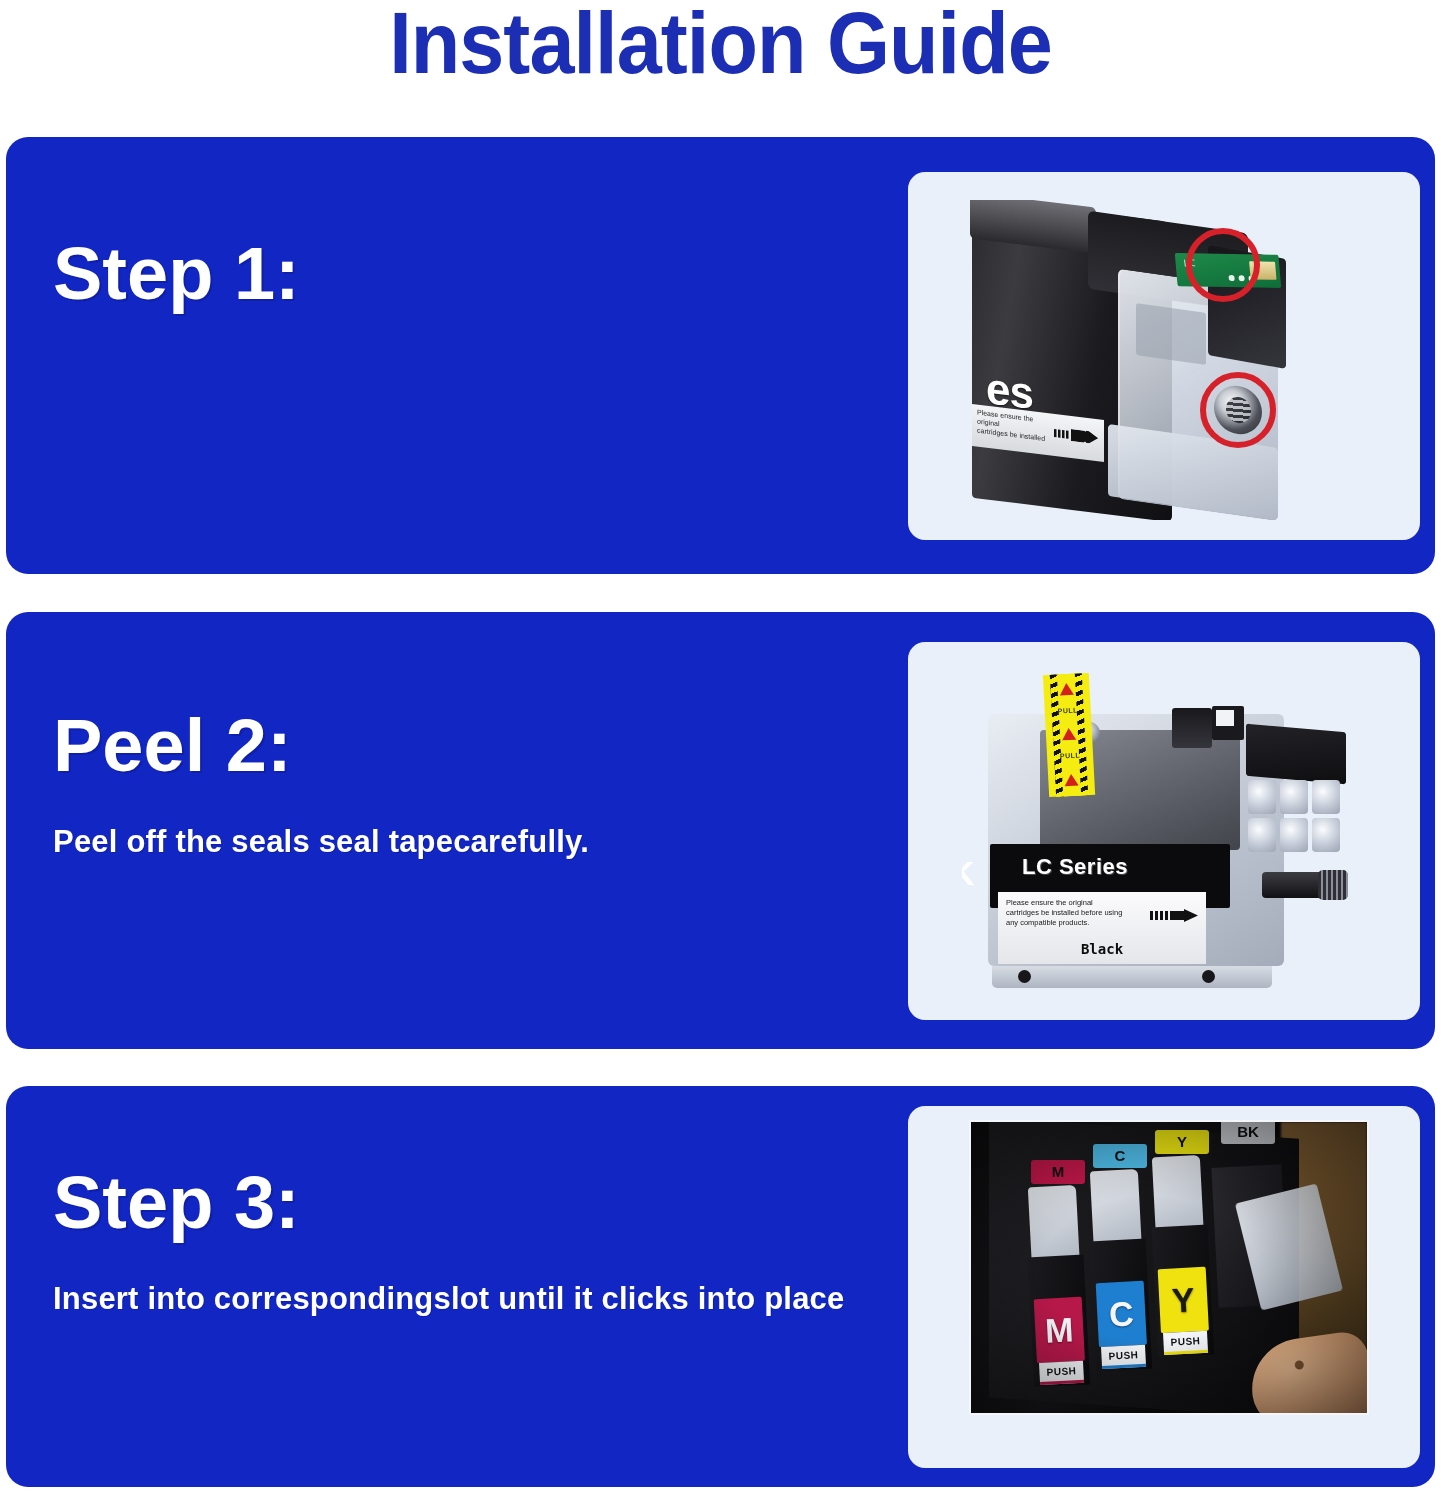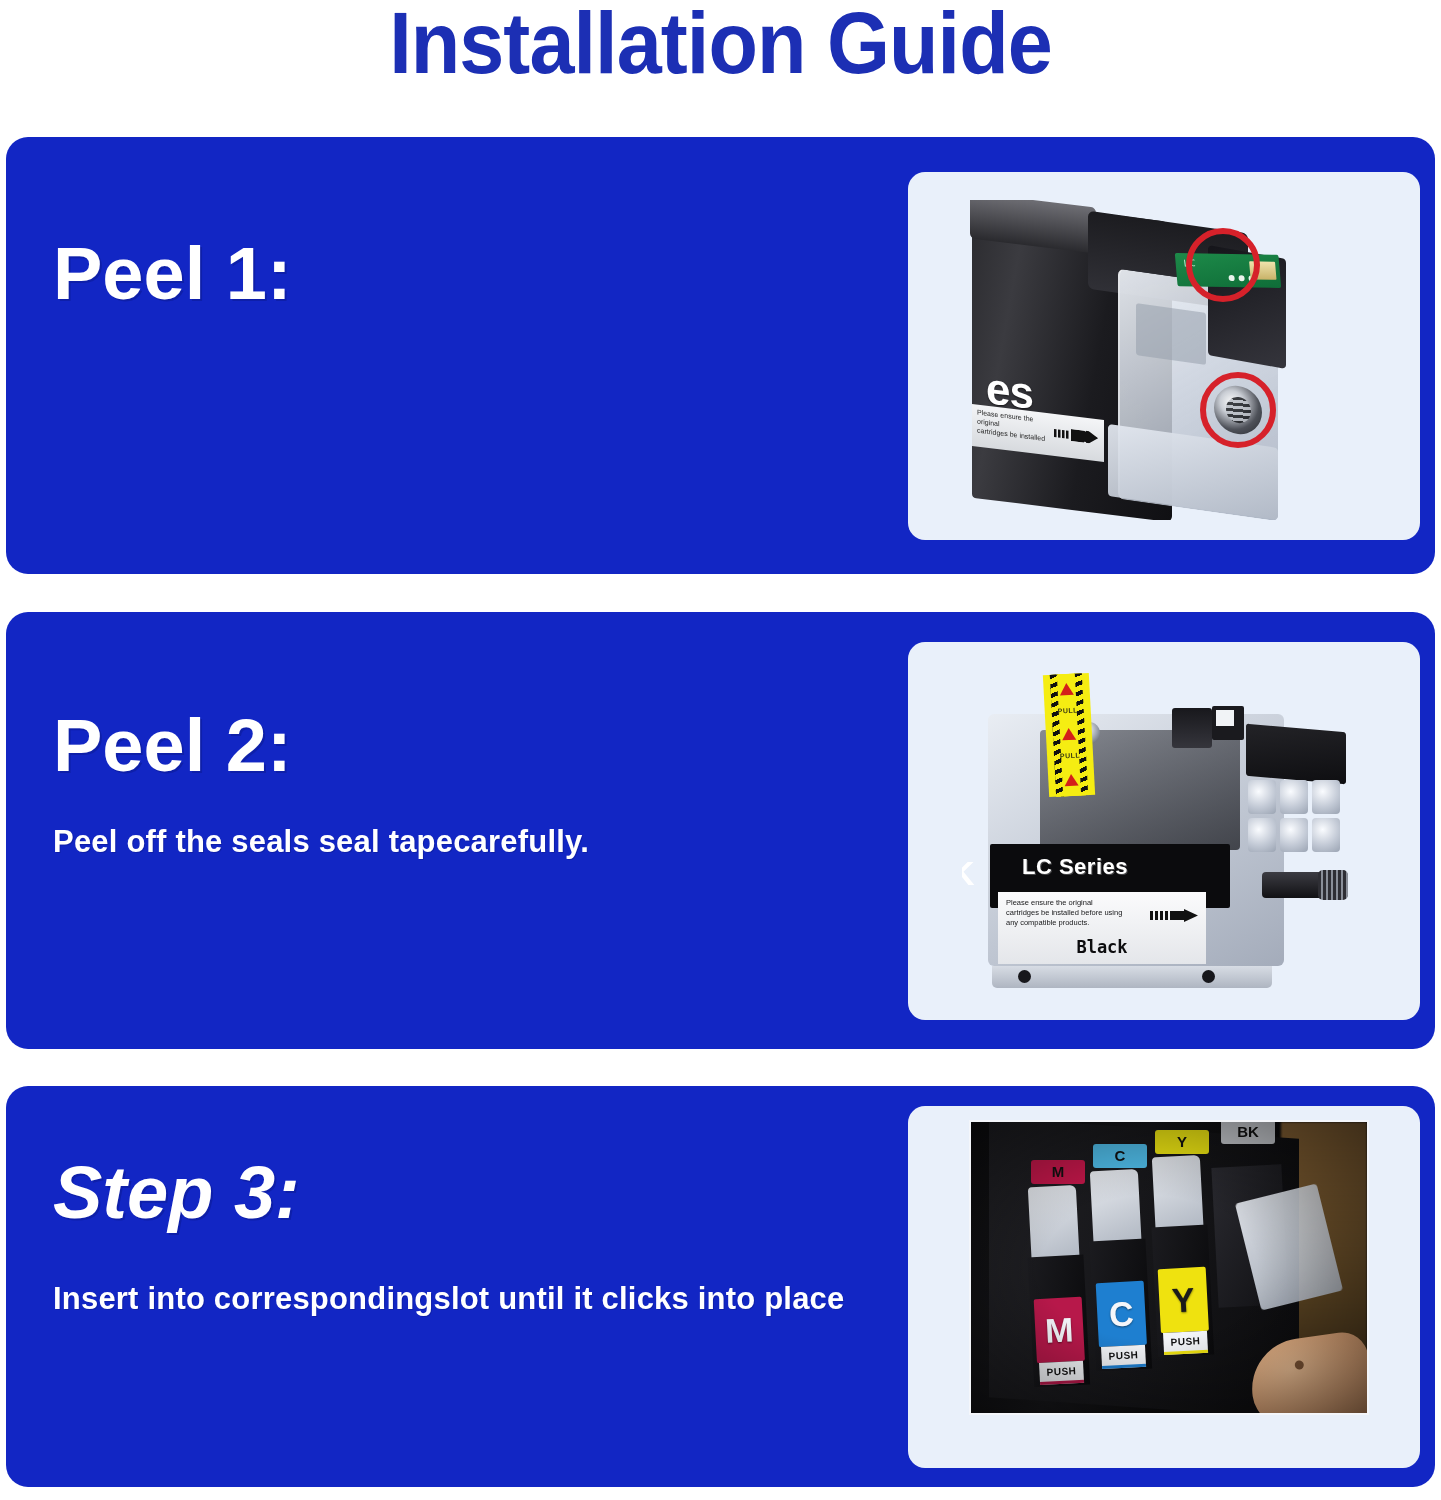--- a/index.html
+++ b/index.html
@@ -61,21 +61,21 @@
     font-size: 31px;
     letter-spacing: .2px;
     line-height: 1.15;
     white-space: nowrap;
     text-shadow: 1px 1px 0 rgba(10,20,120,.35);
   }
   #panel-1 .step-heading { top: 100px; }
   #panel-1 .step-desc    { top: 215px; }
   #panel-2 .step-heading { top: 97px; }
   #panel-2 .step-desc    { top: 212px; }
-  #panel-3 .step-heading { top: 70px; font-style: italic; }
+  #panel-3 .step-heading { top: 80px; }
   #panel-3 .step-desc    { top: 195px; }
 
   
   .img-card {
     position: absolute;
     background: #E9F0FA;
     border-radius: 17px;
     overflow: hidden;
   }
   #img-card-1 { left: 902px; top: 35px;  width: 512px; height: 368px; }
@@ -250,21 +250,21 @@
     position: absolute; left: -12px; top: 186px; color: #fff; font-size: 34px; font-weight: bold;
   }
   .c2-whitelabel {
     position: absolute; left: 36px; top: 224px; width: 208px; height: 72px;
     background: linear-gradient(180deg,#fbfbfc,#e4e6ea); padding: 6px 8px;
   }
   .c2-wl-txt { font-size: 7.5px; color: #18181a; line-height: 1.35; width: 120px; }
   .c2-wl-arrow { position: absolute; right: 8px; top: 17px; width: 48px; height: 13px; }
   .c2-black-word {
     position: absolute; left: 0; right: 0; bottom: 7px; text-align: center;
-    font-size: 17px; font-weight: bold; color: #0c0c0e; font-family: "DejaVu Sans Mono", monospace;
+    font-size: 14px; font-weight: bold; color: #0c0c0e; font-family: "DejaVu Sans Mono", monospace;
   }
   .c2-feet {
     position: absolute; left: 30px; top: 298px; width: 280px; height: 22px;
     background: linear-gradient(180deg,rgba(214,219,227,.95),rgba(171,178,190,.95)); border-radius: 0 0 5px 5px;
   }
   .c2-feet i { position: absolute; top: 4px; width: 13px; height: 13px; border-radius: 50%; background: #17171b; }
 
   
   #photo-3 { left: 61px; top: 14px; width: 400px; height: 295px; background: #0b0b0c;
              border: 2px solid #f4f6fa; }
@@ -341,21 +341,21 @@
 </style>
 </head>
 <body>
 
 <div class="page">
 
   <div class="title">Installation Guide</div>
 
   <section class="panel" id="panel-1">
     <div class="panel-text">
-      <div class="step-heading">Peel 1:</div>
+      <div class="step-heading">Step 1:</div>
     </div>
 
     <div class="img-card" id="img-card-1">
       <div class="photo" id="photo-1">
         <div class="c1-body"></div>
         <div class="c1-topcap"></div>
         <div class="c1-shoulder"></div>
         <div class="c1-clearbody"></div>
         <div class="c1-clearwin"></div>
         <div class="c1-darkside"></div>

